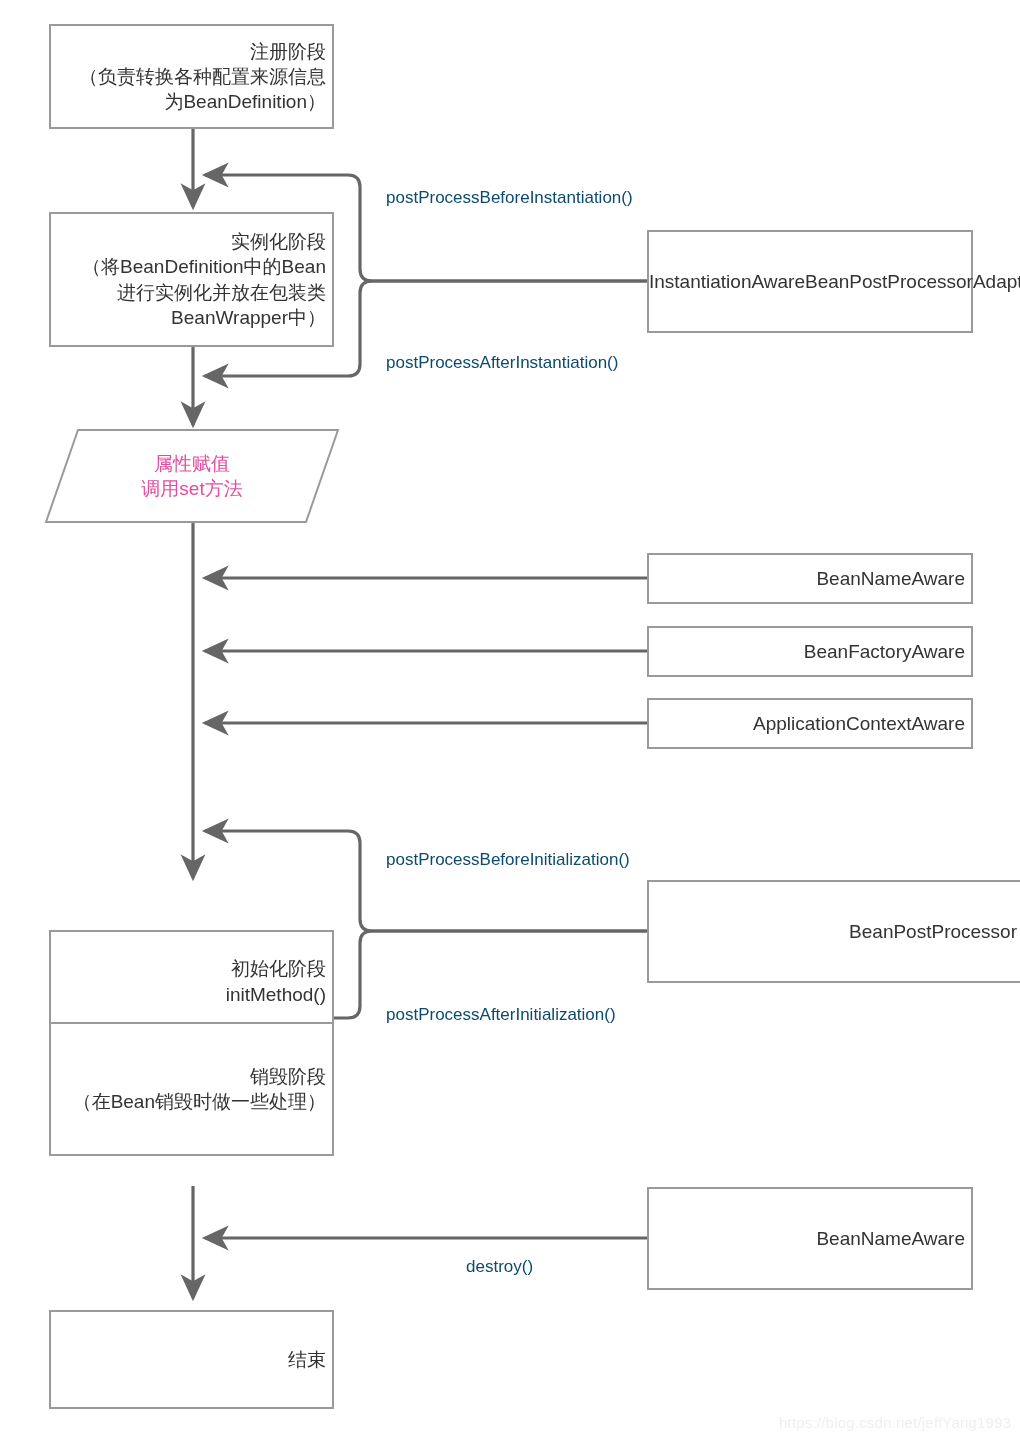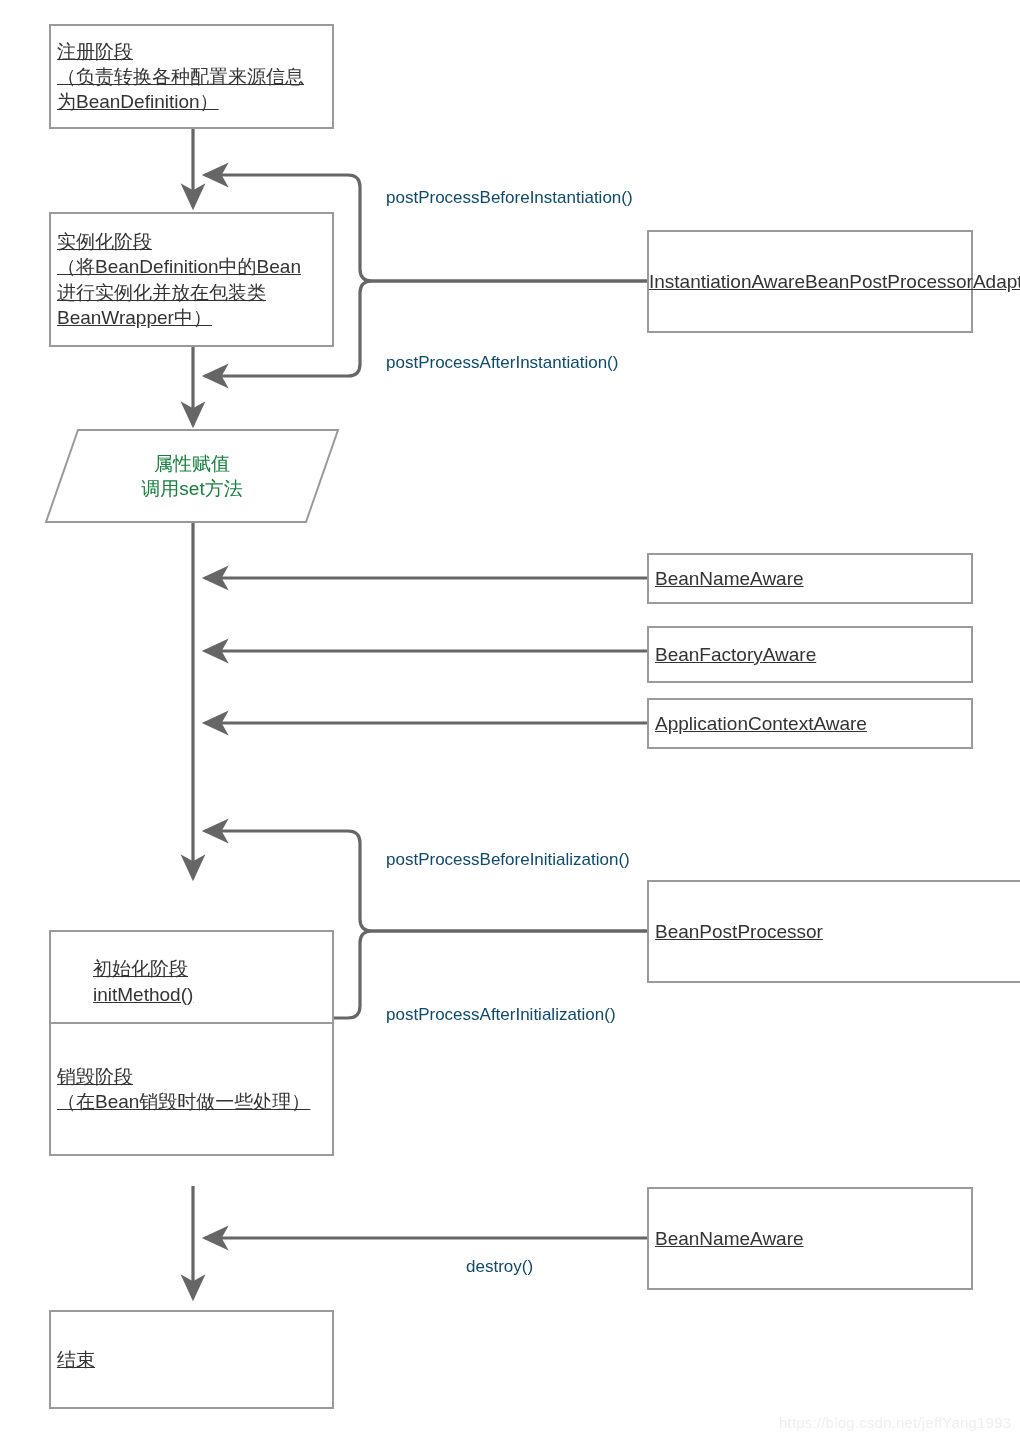--- a/index.html
+++ b/index.html
@@ -20,44 +20,43 @@
     left:0; top:0;
     width:1020px;
     height:1446px;
   }
   .node{
     position:absolute;
     box-sizing:border-box;
     display:flex;
     align-items:center;
     justify-content:center;
-    text-align:left;
+    text-align:right;
     background:#ffffff;
     border:2px solid #9a9a9a;
     color:#333333;
     line-height:1.32;
     z-index:3;
-    text-decoration:underline;
   }
   .node .txt{ display:block; width:100%; padding:0 6px; white-space:pre-line; }
   .cn{ font-size:19px; }
   .en{ font-size:19px; }
   .para-wrap{
     position:absolute;
     z-index:3;
     display:flex;
     align-items:center;
     justify-content:center;
   }
   .para-wrap .para-text{
     position:relative;
     z-index:4;
     text-align:center;
     font-size:19px;
-    color:#15803d;
+    color:#ec4899;
     line-height:1.34;
     white-space:pre-line;
   }
   .para-shape{
     position:absolute;
     left:0; top:0;
     width:100%; height:100%;
     z-index:3;
   }
   .edge-label{
@@ -150,21 +149,21 @@
   </div>
 
   <div class="node en" style="left:647px; top:230px; width:326px; height:103px;">
     <span class="txt">InstantiationAwareBeanPostProcessorAdapter</span>
   </div>
 
   <div class="node en" style="left:647px; top:553px; width:326px; height:51px;">
     <span class="txt">BeanNameAware</span>
   </div>
 
-  <div class="node en" style="left:647px; top:626px; width:326px; height:57px;">
+  <div class="node en" style="left:647px; top:626px; width:326px; height:51px;">
     <span class="txt">BeanFactoryAware</span>
   </div>
 
   <div class="node en" style="left:647px; top:698px; width:326px; height:51px;">
     <span class="txt">ApplicationContextAware</span>
   </div>
 
   <div class="node en" style="left:647px; top:880px; width:378px; height:103px;">
     <span class="txt">BeanPostProcessor</span>
   </div>

